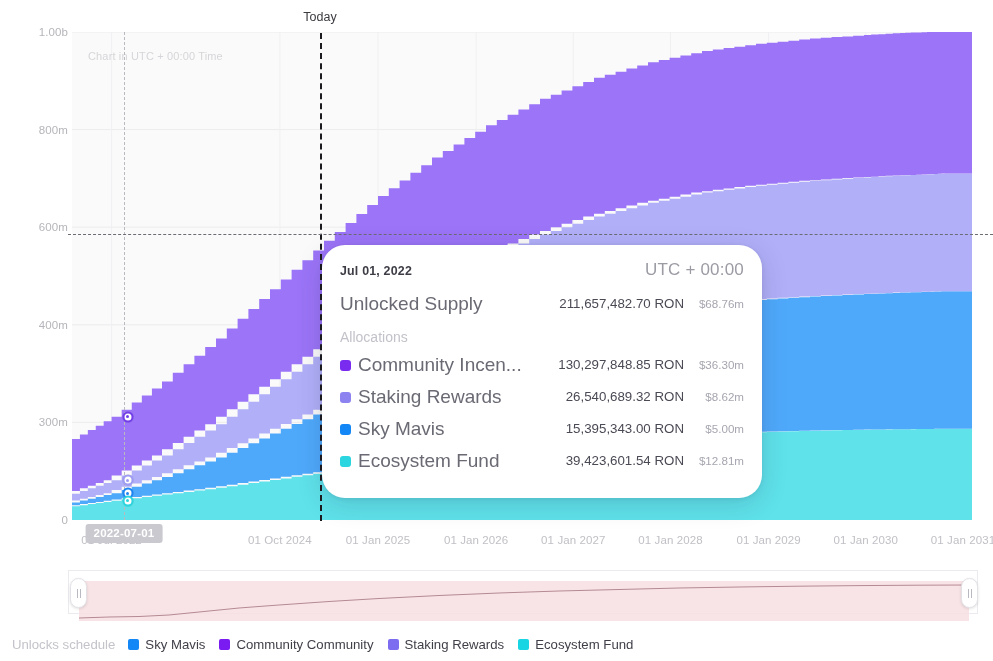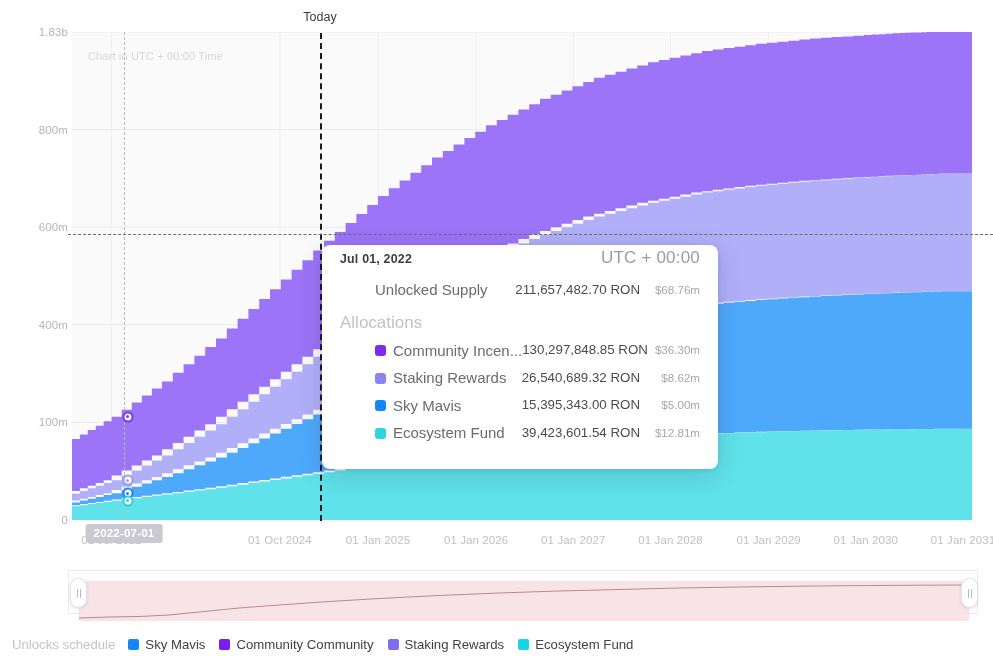--- a/index.html
+++ b/index.html
@@ -116,46 +116,46 @@
     border-radius: 3px;
     white-space: nowrap;
     letter-spacing: .2px;
     font-weight: bold;
   }
 
   
   #tooltip {
     position: absolute;
     left: 322px; top: 245px;
-    width: 396px;
+    width: 440px;
     background: #ffffff;
-    border-radius: 8px;
+    border-radius: 23px;
     box-shadow: 0 6px 26px rgba(30,30,60,.17), 0 1px 4px rgba(30,30,60,.08);
-    padding: 3px 18px 16px 18px;
+    padding: 15px 18px 16px 18px;
     font-size: 13.2px;
     color: #5e5e68;
   }
   #tooltip-head {
     display: flex; justify-content: space-between; align-items: baseline;
     margin-bottom: 14px;
   }
   #tooltip-date { font-size: 12.4px; font-weight: bold; color: #3d3d46; letter-spacing:.2px;}
   #tooltip-utc  { font-size: 17px; color: #9b9ba4; letter-spacing:.2px;}
 
   .tt-row {
     display: flex; align-items: center;
     margin-bottom: 11px;
     line-height: 1.1;
   }
-  .tt-name { flex: 0 0 auto; display:flex; align-items:center; gap:7px; color:#6a6a74; font-size:15px; white-space:nowrap;margin-left:35px;}
+  .tt-name { flex: 0 0 auto; display:flex; align-items:center; gap:7px; color:#6a6a74; font-size:19px; white-space:nowrap;}
   .tt-spacer { flex: 1 1 auto; }
   .tt-value { font-size: 13.3px; color: #4a4a55; white-space: nowrap; text-align:right; }
   .tt-usd { width: 60px; text-align: right; font-size: 11.6px; color: #a6a6b0; white-space:nowrap; }
   .tt-swatch { width: 11px; height: 11px; border-radius: 3px; display:inline-block; flex:0 0 auto;}
-  #tt-alloc-label { font-size: 17px; color: #c2c2ca; margin-bottom: 10px; }
+  #tt-alloc-label { font-size: 14px; color: #c2c2ca; margin-bottom: 10px; }
   #tt-unlocked-row { margin-bottom: 14px; }
 
   
   #brush {
     position: absolute;
     left: 68px; top: 562px;
     width: 910px; height: 52px;
   }
   #brush-track {
     position:absolute; left:0; top:8px; width:100%; height:44px;
@@ -191,25 +191,25 @@
   .legend-item { display:flex; align-items:center; gap:6px; color:#3f3f48; white-space:nowrap; margin-right:5px;}
   .legend-swatch { width:11px; height:11px; border-radius:2px; display:inline-block; }
 </style>
 </head>
 <body>
 
 <div id="root">
 
   <div id="y-axis">
       <div class="y-tick-label" style="top: 520px;">0</div>
-      <div class="y-tick-label" style="top: 422.4px;">100m</div>
+      <div class="y-tick-label" style="top: 422.4px;">300m</div>
       <div class="y-tick-label" style="top: 324.8px;">400m</div>
       <div class="y-tick-label" style="top: 227.2px;">600m</div>
       <div class="y-tick-label" style="top: 129.6px;">800m</div>
-      <div class="y-tick-label" style="top: 32px;">1.83b</div>
+      <div class="y-tick-label" style="top: 32px;">1.00b</div>
     </div>
 
   <div id="plot-area">
     <svg id="chart-svg" width="900" height="488">
         <line x1="0" x2="900" y1="488" y2="488" stroke="#ececee" stroke-width="1"></line>
         <line x1="0" x2="900" y1="390.4" y2="390.4" stroke="#ececee" stroke-width="1"></line>
         <line x1="0" x2="900" y1="292.79999999999995" y2="292.79999999999995" stroke="#ececee" stroke-width="1"></line>
         <line x1="0" x2="900" y1="195.2" y2="195.2" stroke="#ececee" stroke-width="1"></line>
         <line x1="0" x2="900" y1="97.59999999999997" y2="97.59999999999997" stroke="#ececee" stroke-width="1"></line>
         <line x1="0" x2="900" y1="0" y2="0" stroke="#ececee" stroke-width="1"></line>

